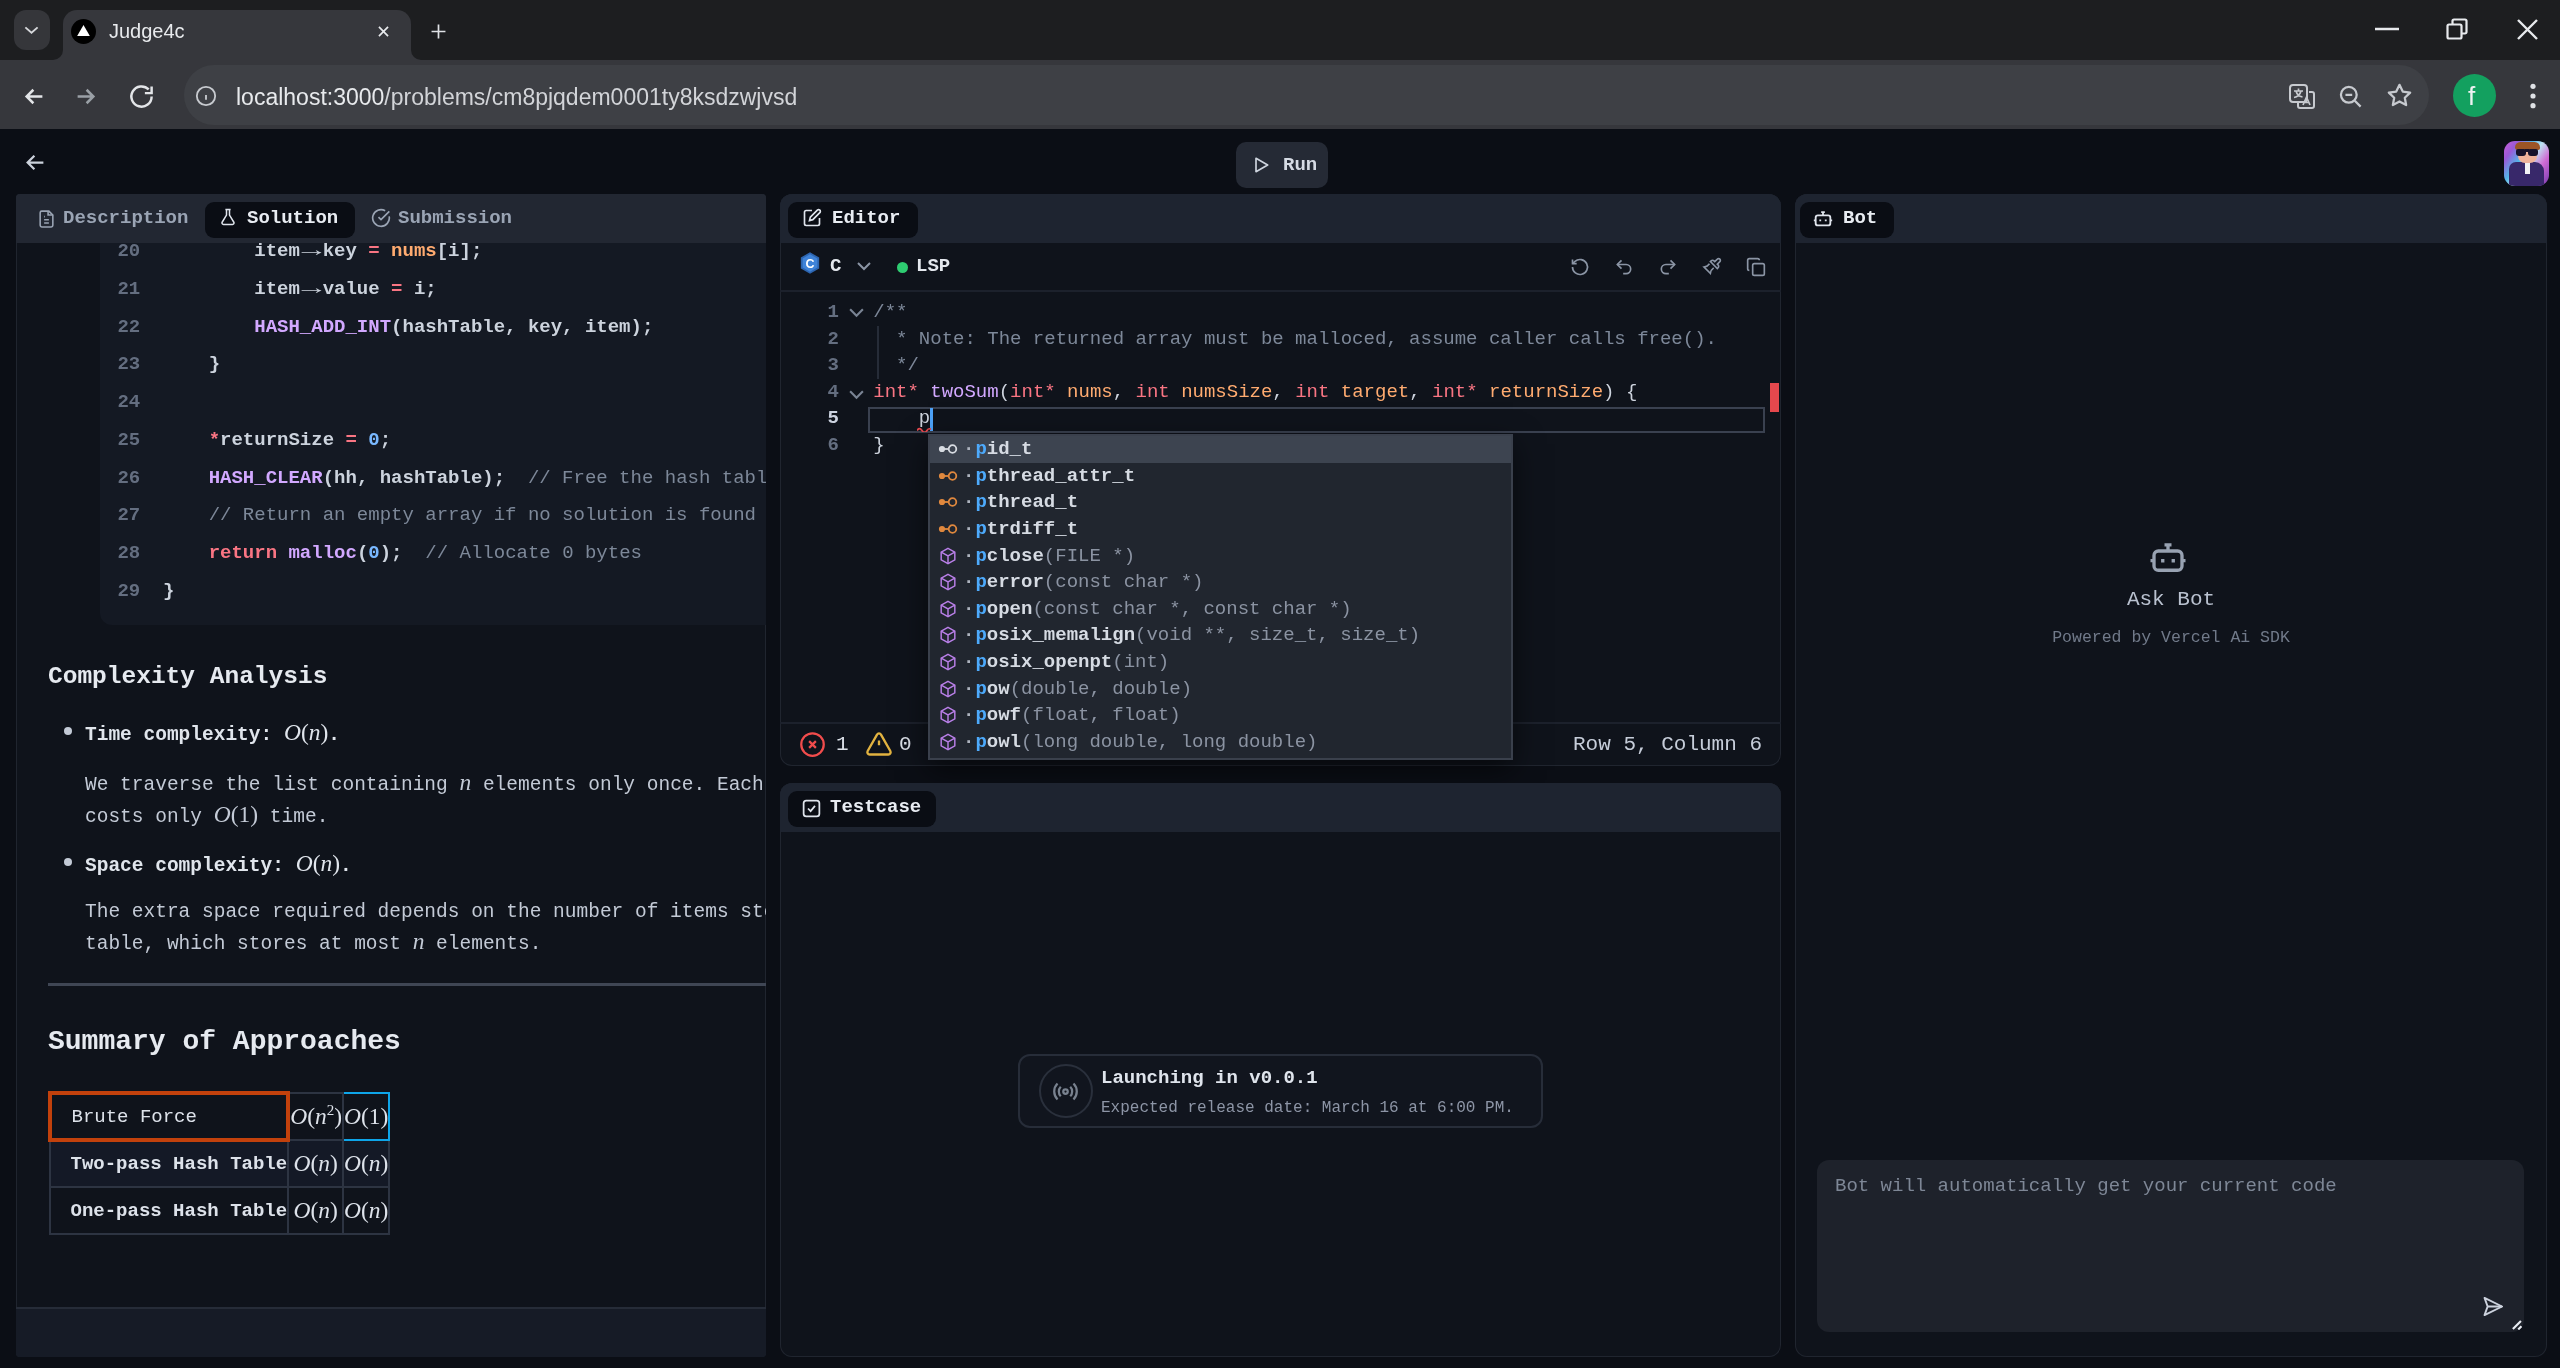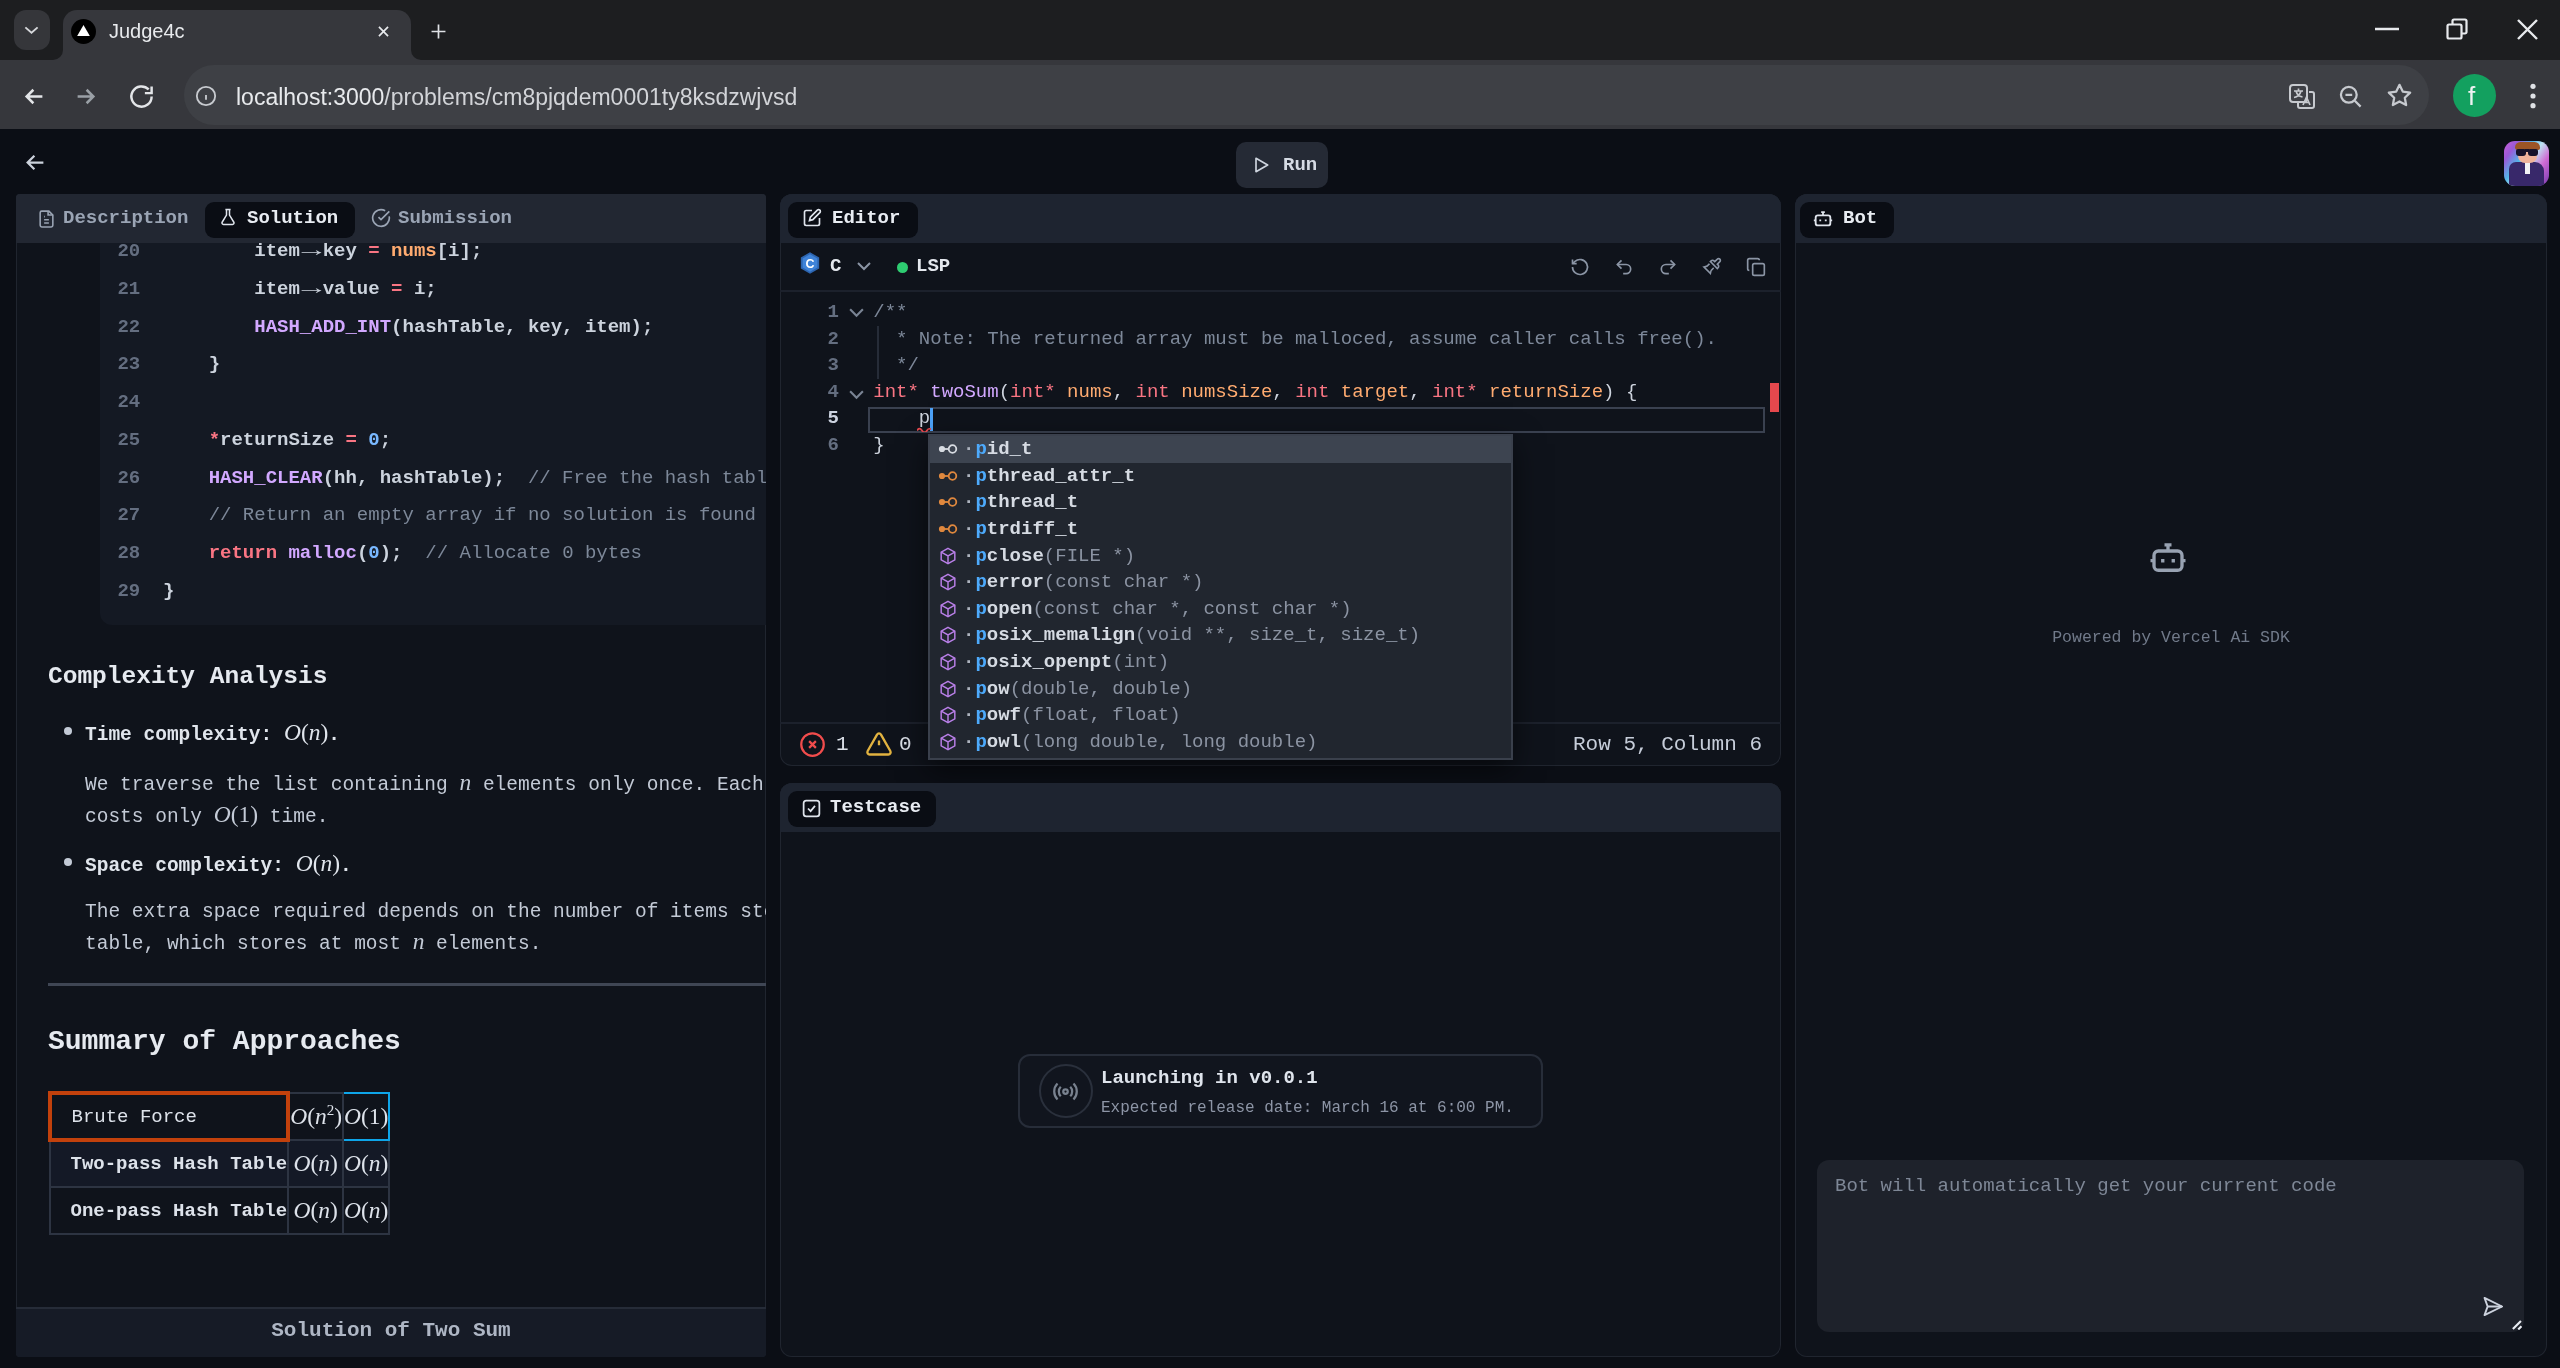--- a/index.html
+++ b/index.html
@@ -172,21 +172,20 @@
           <td style="border:2px solid #2d3442;text-align:center"><span class="ktx"><i>O</i>(<i>n</i>)</span></td>
         </tr>
     <tr style="height:47px">
           <td style="border:2px solid #2d3442;padding-left:20px;font-weight:600">One-pass Hash Table</td>
           <td style="border:2px solid #2d3442;text-align:center"><span class="ktx"><i>O</i>(<i>n</i>)</span></td>
           <td style="border:2px solid #2d3442;text-align:center"><span class="ktx"><i>O</i>(<i>n</i>)</span></td>
         </tr>
   </tbody>
     </table>
   <div class="a" style="left:0;top:1113px;width:750px;height:50px;background:#161b26;border-top:2px solid #262c38"></div>
-  <div class="a" style="left:0;top:1125px;width:750px;text-align:center;font-size:21px;font-weight:600;color:#aeb6c4">Solution of Two Sum</div>
 </div>
 
 <div class="a" style="left:780px;top:194px;width:1001px;height:572px;background:#0f131b;border-radius:12px;overflow:hidden;box-shadow:inset 0 0 0 1px #20252f">
   <div class="a" style="left:0;top:0;width:1001px;height:49px;background:#1e2430"></div>
   <div class="a" style="left:8px;top:8px;width:130px;height:36px;background:#0a0d14;border-radius:9px"></div>
   <svg class="a" style="left:22px;top:14px" width="20" height="20" viewBox="0 0 24 24" fill="none" stroke="#dfe4ec" stroke-width="2">
       <path d="M12 3H5a2 2 0 0 0-2 2v14a2 2 0 0 0 2 2h14a2 2 0 0 0 2-2v-7"></path>
       <path d="M18.4 2.6a2.1 2.1 0 0 1 3 3L13 14l-4 1 1-4z"></path>
     </svg>
   <div class="a" style="left:52px;top:13px;font-size:19px;font-weight:700;color:#e8ecf2">Editor</div>
@@ -368,20 +367,21 @@
       <rect x="4" y="8" width="16" height="11" rx="2.5"></rect>
       <path d="M2 13.5h2M20 13.5h2M9 12.5v2M15 12.5v2"></path>
     </svg>
   <div class="a" style="left:48px;top:13px;font-size:19px;font-weight:700;color:#e8ecf2">Bot</div>
 
   <svg class="a" style="left:352px;top:343px" width="42" height="42" viewBox="0 0 24 24" fill="none" stroke="#98a2b2" stroke-width="1.9">
       <path d="M12 8V4.5M10 4.5h4"></path>
       <rect x="4" y="8" width="16" height="11" rx="2.5"></rect>
       <path d="M2 13.5h2M20 13.5h2M9 12.5v2M15 12.5v2"></path>
     </svg>
+  <div class="a" style="left:0;top:394px;width:752px;text-align:center;font-size:21px;color:#b9c1cf">Ask Bot</div>
   <div class="a" style="left:0;top:434px;width:752px;text-align:center;font-size:16.5px;color:#717a8a">Powered by Vercel Ai SDK</div>
 
   <div class="a" style="left:22px;top:966px;width:707px;height:172px;background:#1e222b;border-radius:12px"></div>
   <div class="a" style="left:40px;top:981px;font-size:19px;color:#7e8796">Bot will automatically get your current code</div>
   <svg class="a" style="left:686px;top:1101px" width="23" height="23" viewBox="0 0 24 24" fill="none" stroke="#ccd2dd" stroke-width="2">
       <path d="M3.7 3l18.3 9-18.3 9 3.2-9z" stroke-linejoin="round"></path>
       <path d="M6.9 12h15"></path>
     </svg>
   <svg class="a" style="left:712px;top:1121px" width="15" height="15" viewBox="0 0 14 14" fill="none" stroke="#e8ecf2" stroke-width="2">
       <path d="M13 5.5L5.5 13M13.5 10.5l-3 3"></path>

